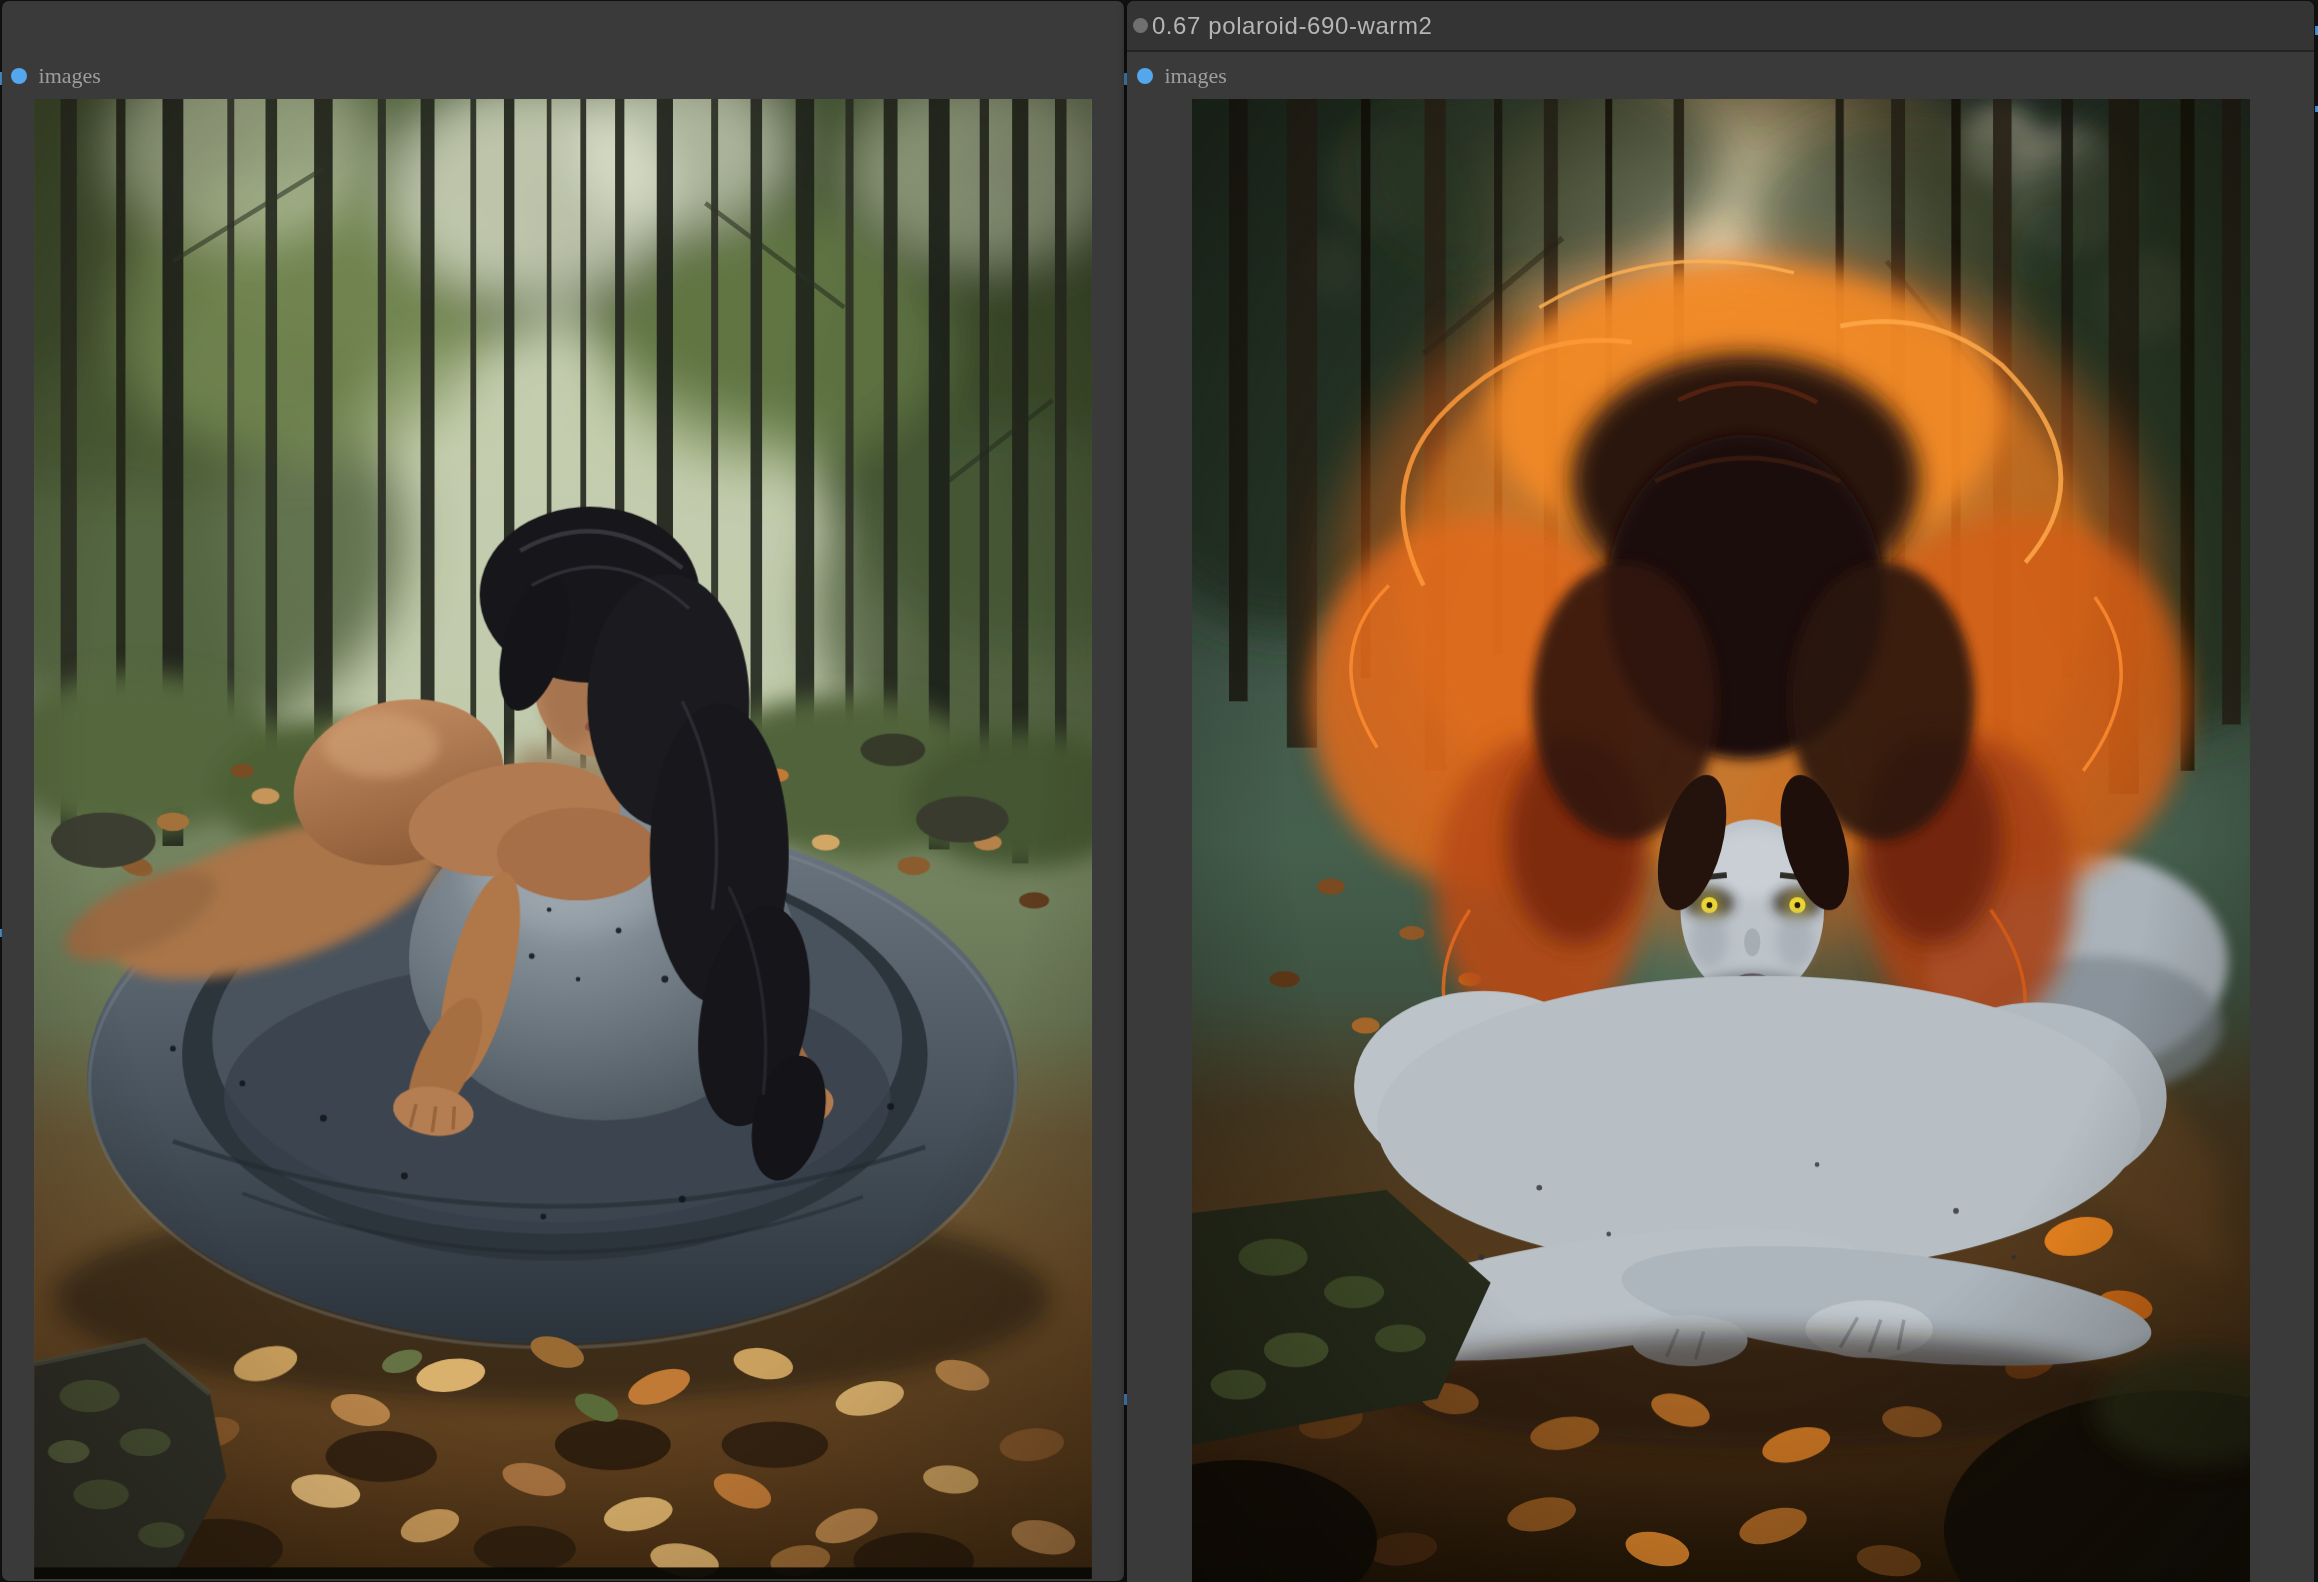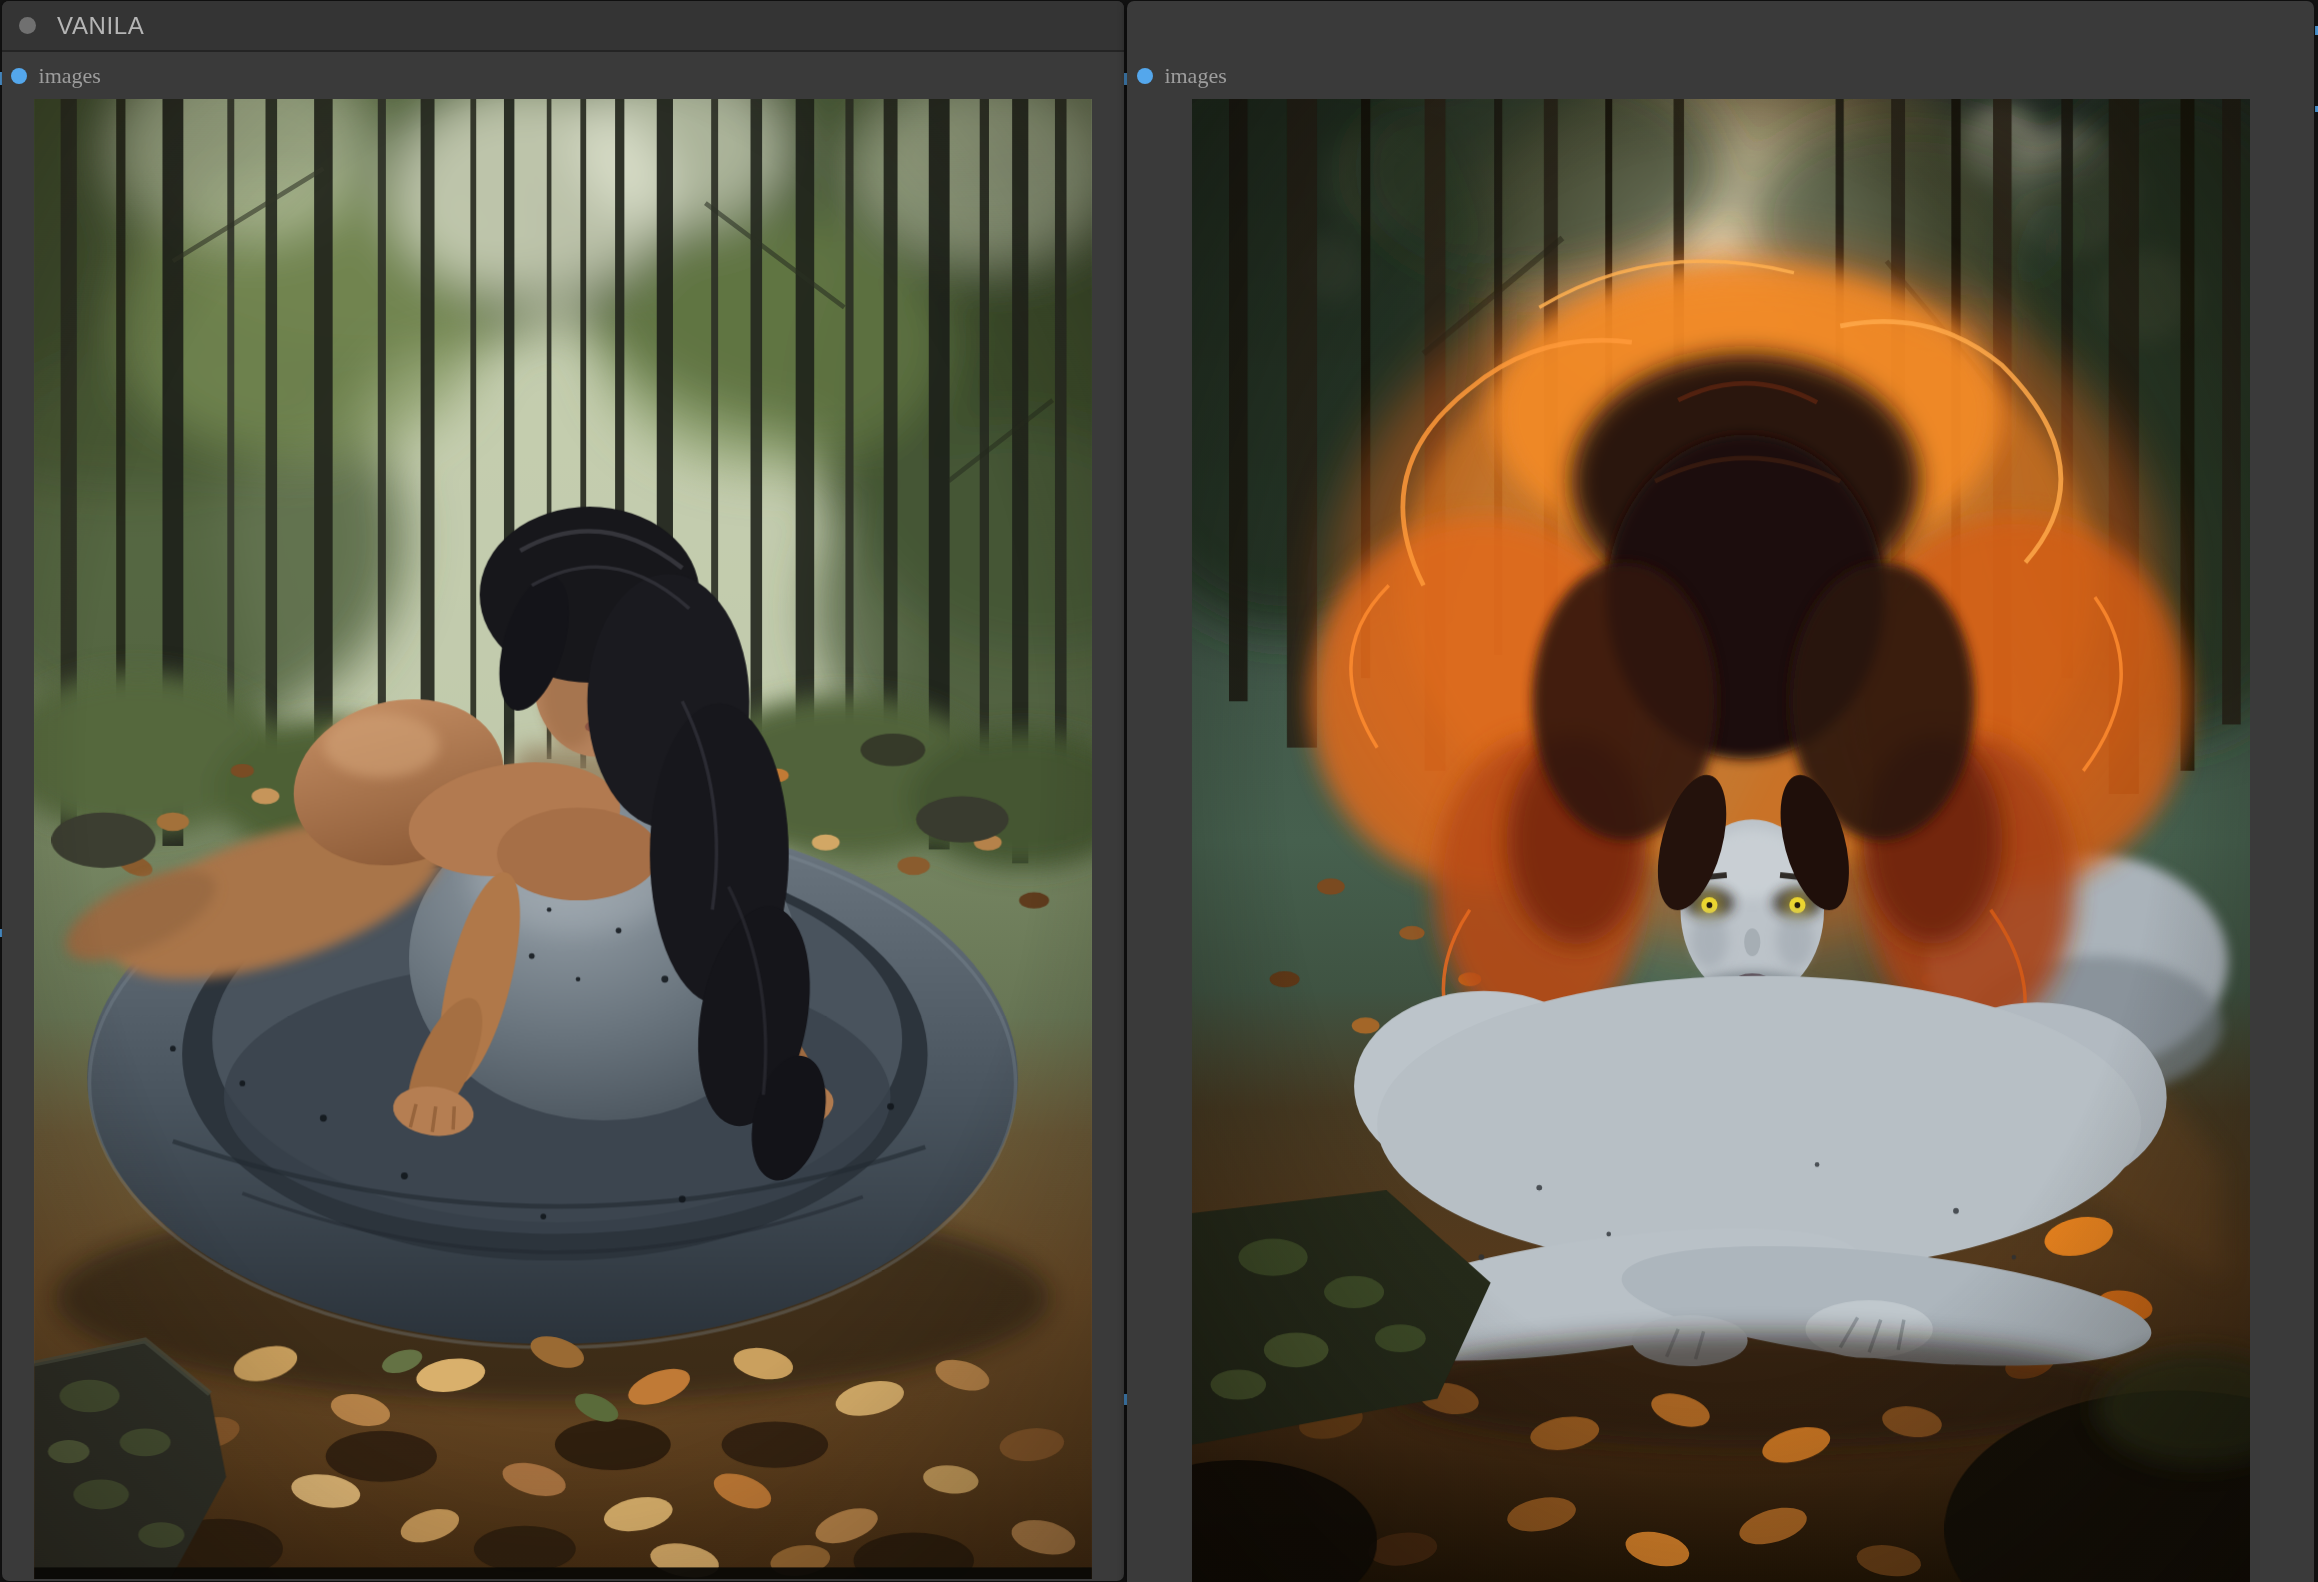--- a/index.html
+++ b/index.html
@@ -36,24 +36,20 @@
 <div class="canvas">
 
   <div class="link-stub" style="left:0;top:72px;width:2.3px;height:12.7px;"></div>
   <div class="link-stub" style="left:0;top:929px;width:1.7px;height:8px;"></div>
   <div class="link-stub" style="left:1123px;top:73px;width:4px;height:12px;"></div>
   <div class="link-stub" style="left:1123px;top:1394px;width:4px;height:11px;"></div>
   <div class="link-stub" style="left:2315px;top:26px;width:4px;height:9.3px;"></div>
   <div class="link-stub" style="left:2315px;top:106px;width:4px;height:5.8px;"></div>
 
   <div class="node" id="node-left">
-    <div class="titlebar">
-      <span class="status-dot"></span>
-      <span class="node-title">VANILA</span>
-    </div>
     <div class="slot-row">
       <span class="slot-dot"></span>
       <span class="slot-label">images</span>
     </div>
     <div class="preview">
       <svg viewBox="0 0 914 1278" preserveAspectRatio="none">
         <defs>
           <linearGradient id="gSkyL" x1="0" y1="0" x2="0" y2="1">
             <stop offset="0" stop-color="#8f9c76"></stop>
               <stop offset=".3" stop-color="#83926c"></stop>
@@ -280,20 +276,24 @@
           </g>
           <path d="M 0 1092 L 96 1072 L 152 1118" fill="none" stroke="#4e5244" stroke-width="5" opacity=".7"></path>
         </g>
         <rect width="914" height="1278" fill="url(#gVinL)"></rect>
         <rect x="0" y="1268" width="914" height="10" fill="#0b0906" opacity=".95"></rect>
       </svg>
     </div>
   </div>
 
   <div class="node" id="node-right">
+    <div class="titlebar">
+      <span class="status-dot"></span>
+      <span class="node-title">0.67 polaroid-690-warm2</span>
+    </div>
     <div class="slot-row">
       <span class="slot-dot"></span>
       <span class="slot-label">images</span>
     </div>
     <div class="preview">
       <svg viewBox="0 0 914 1283" preserveAspectRatio="none">
         <defs>
           <linearGradient id="gBgR" x1="0" y1="0" x2="0" y2="1">
             <stop offset="0" stop-color="#26322a"></stop>
               <stop offset=".18" stop-color="#36493c"></stop>

